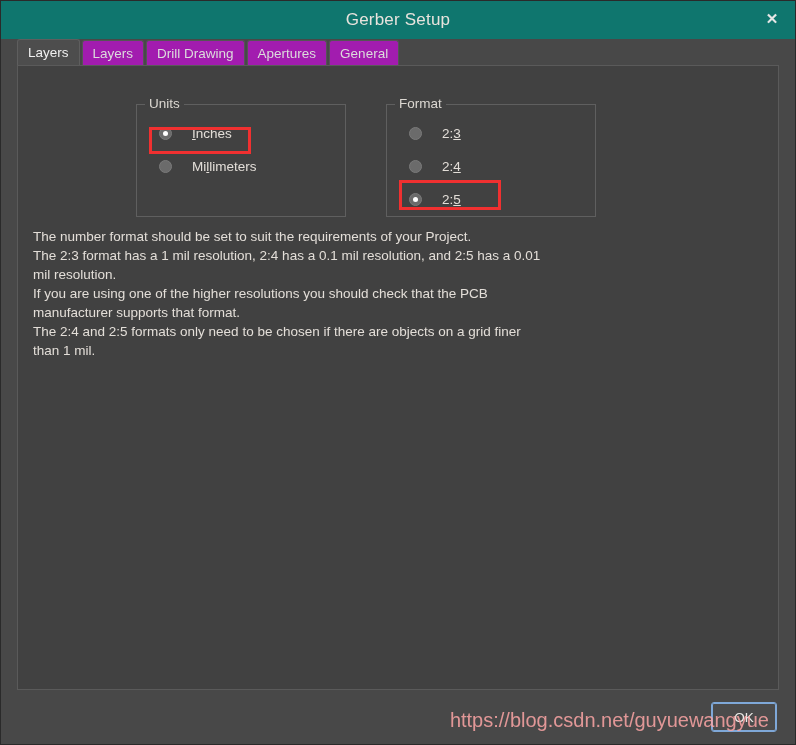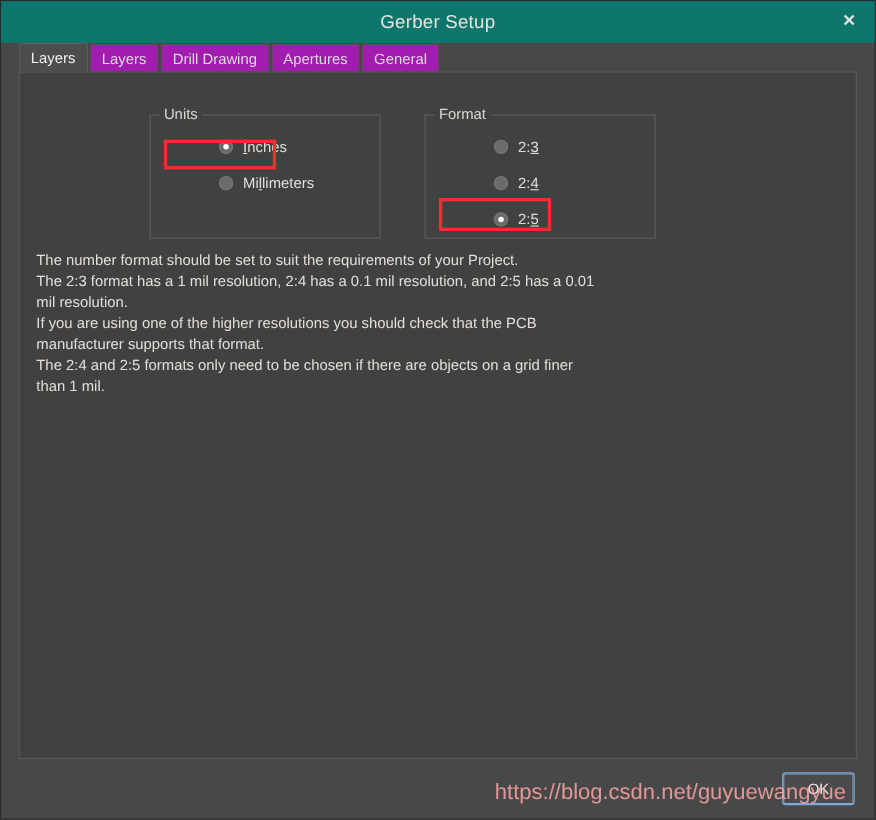--- a/index.html
+++ b/index.html
@@ -113,21 +113,20 @@
     margin-top: 22px;
   }
 
   .groupbox {
     position: relative;
     width: 210px;
     height: 113px;
     border: 1px solid #5f5f5f;
     margin-right: 40px;
     padding-top: 12px;
-    padding-left: 40px;
   }
   .groupbox .gb-label {
     position: absolute;
     top: -9px;
     left: 8px;
     background: #414141;
     padding: 0 4px;
     font-size: 13.5px;
     color: #dcd8d2;
   }
@@ -155,21 +154,21 @@
   }
   .radio.checked::after {
     content: "";
     position: absolute;
     left: 3px; top: 3px;
     width: 5px; height: 5px;
     border-radius: 50%;
     background: #ffffff;
   }
   .radio-label {
-    margin-left: 9px;
+    margin-left: 20px;
     font-size: 13.5px;
     color: #e3ded8;
     white-space: pre;
   }
   .radio-label u { text-decoration: underline; }
 
   
   .hl {
     position: absolute;
     border: 3px solid #f03030;

